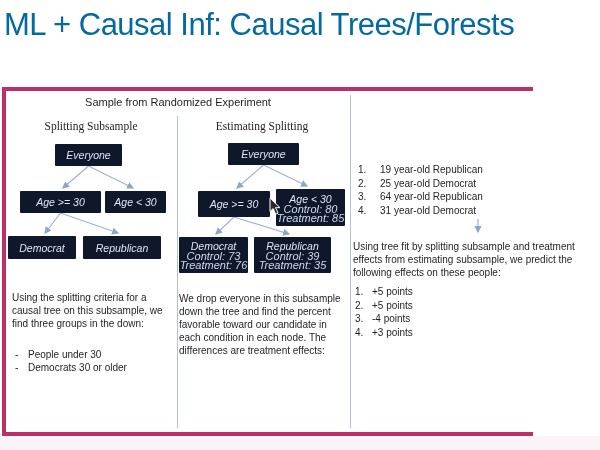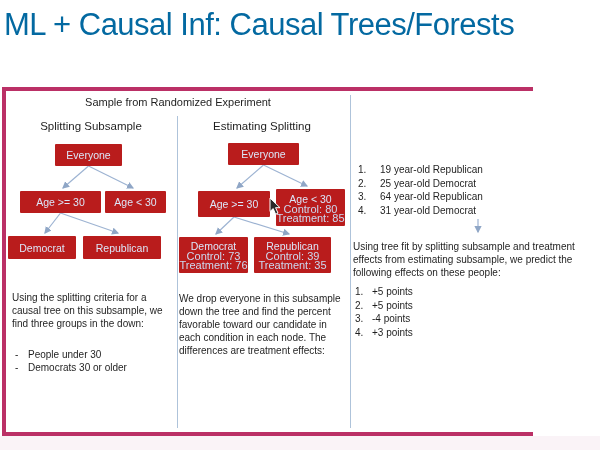--- a/index.html
+++ b/index.html
@@ -16,28 +16,28 @@
          background:#ffffff;}
   .below-strip{position:absolute;left:0;top:436px;width:600px;height:14px;background:#faf3f7;}
 
   .sample-header{position:absolute;left:0;top:5px;width:344px;text-align:center;
                  font-size:11px;color:#1f1f1f;}
   .divider{position:absolute;width:1px;background:#aec3da;}
   .d1{left:171px;top:25px;height:312px;}
   .d2{left:344px;top:4px;height:333px;}
 
   .col-heading{position:absolute;top:29px;width:160px;text-align:center;
-               font-size:11.5px;color:#1f1f1f;}
+               font-size:11.5px;color:#1f1f1f;font-family:Liberation Serif, serif;}
   .lh{left:5px;} .mh{left:176px;}
 
   .connectors{position:absolute;left:0;top:0;width:594px;height:341px;}
 
-  .node{position:absolute;box-sizing:border-box;background:#b91c1c;border-radius:1px;
+  .node{position:absolute;box-sizing:border-box;background:#0f172a;border-radius:1px;
         display:flex;flex-direction:column;align-items:center;justify-content:center;
-        color:#dce6f8;text-align:center;}
+        color:#dce6f8;text-align:center;font-style:italic;}
   .node .nl{font-size:10.5px;line-height:12px;}
   .node .ns{font-size:11px;line-height:9px;color:#ccd9f0;}
   .node.single{font-size:10.5px;}
 
   .textblock{position:absolute;font-size:10px;line-height:13px;color:#1f1f1f;}
   .dash-list{margin-top:19px;}
   .dash-item{display:flex;line-height:12.5px;}
   .dash-item::before{content:"-";width:13px;flex:none;padding-left:3px;}
 
   .num-list .num-item{display:flex;}

